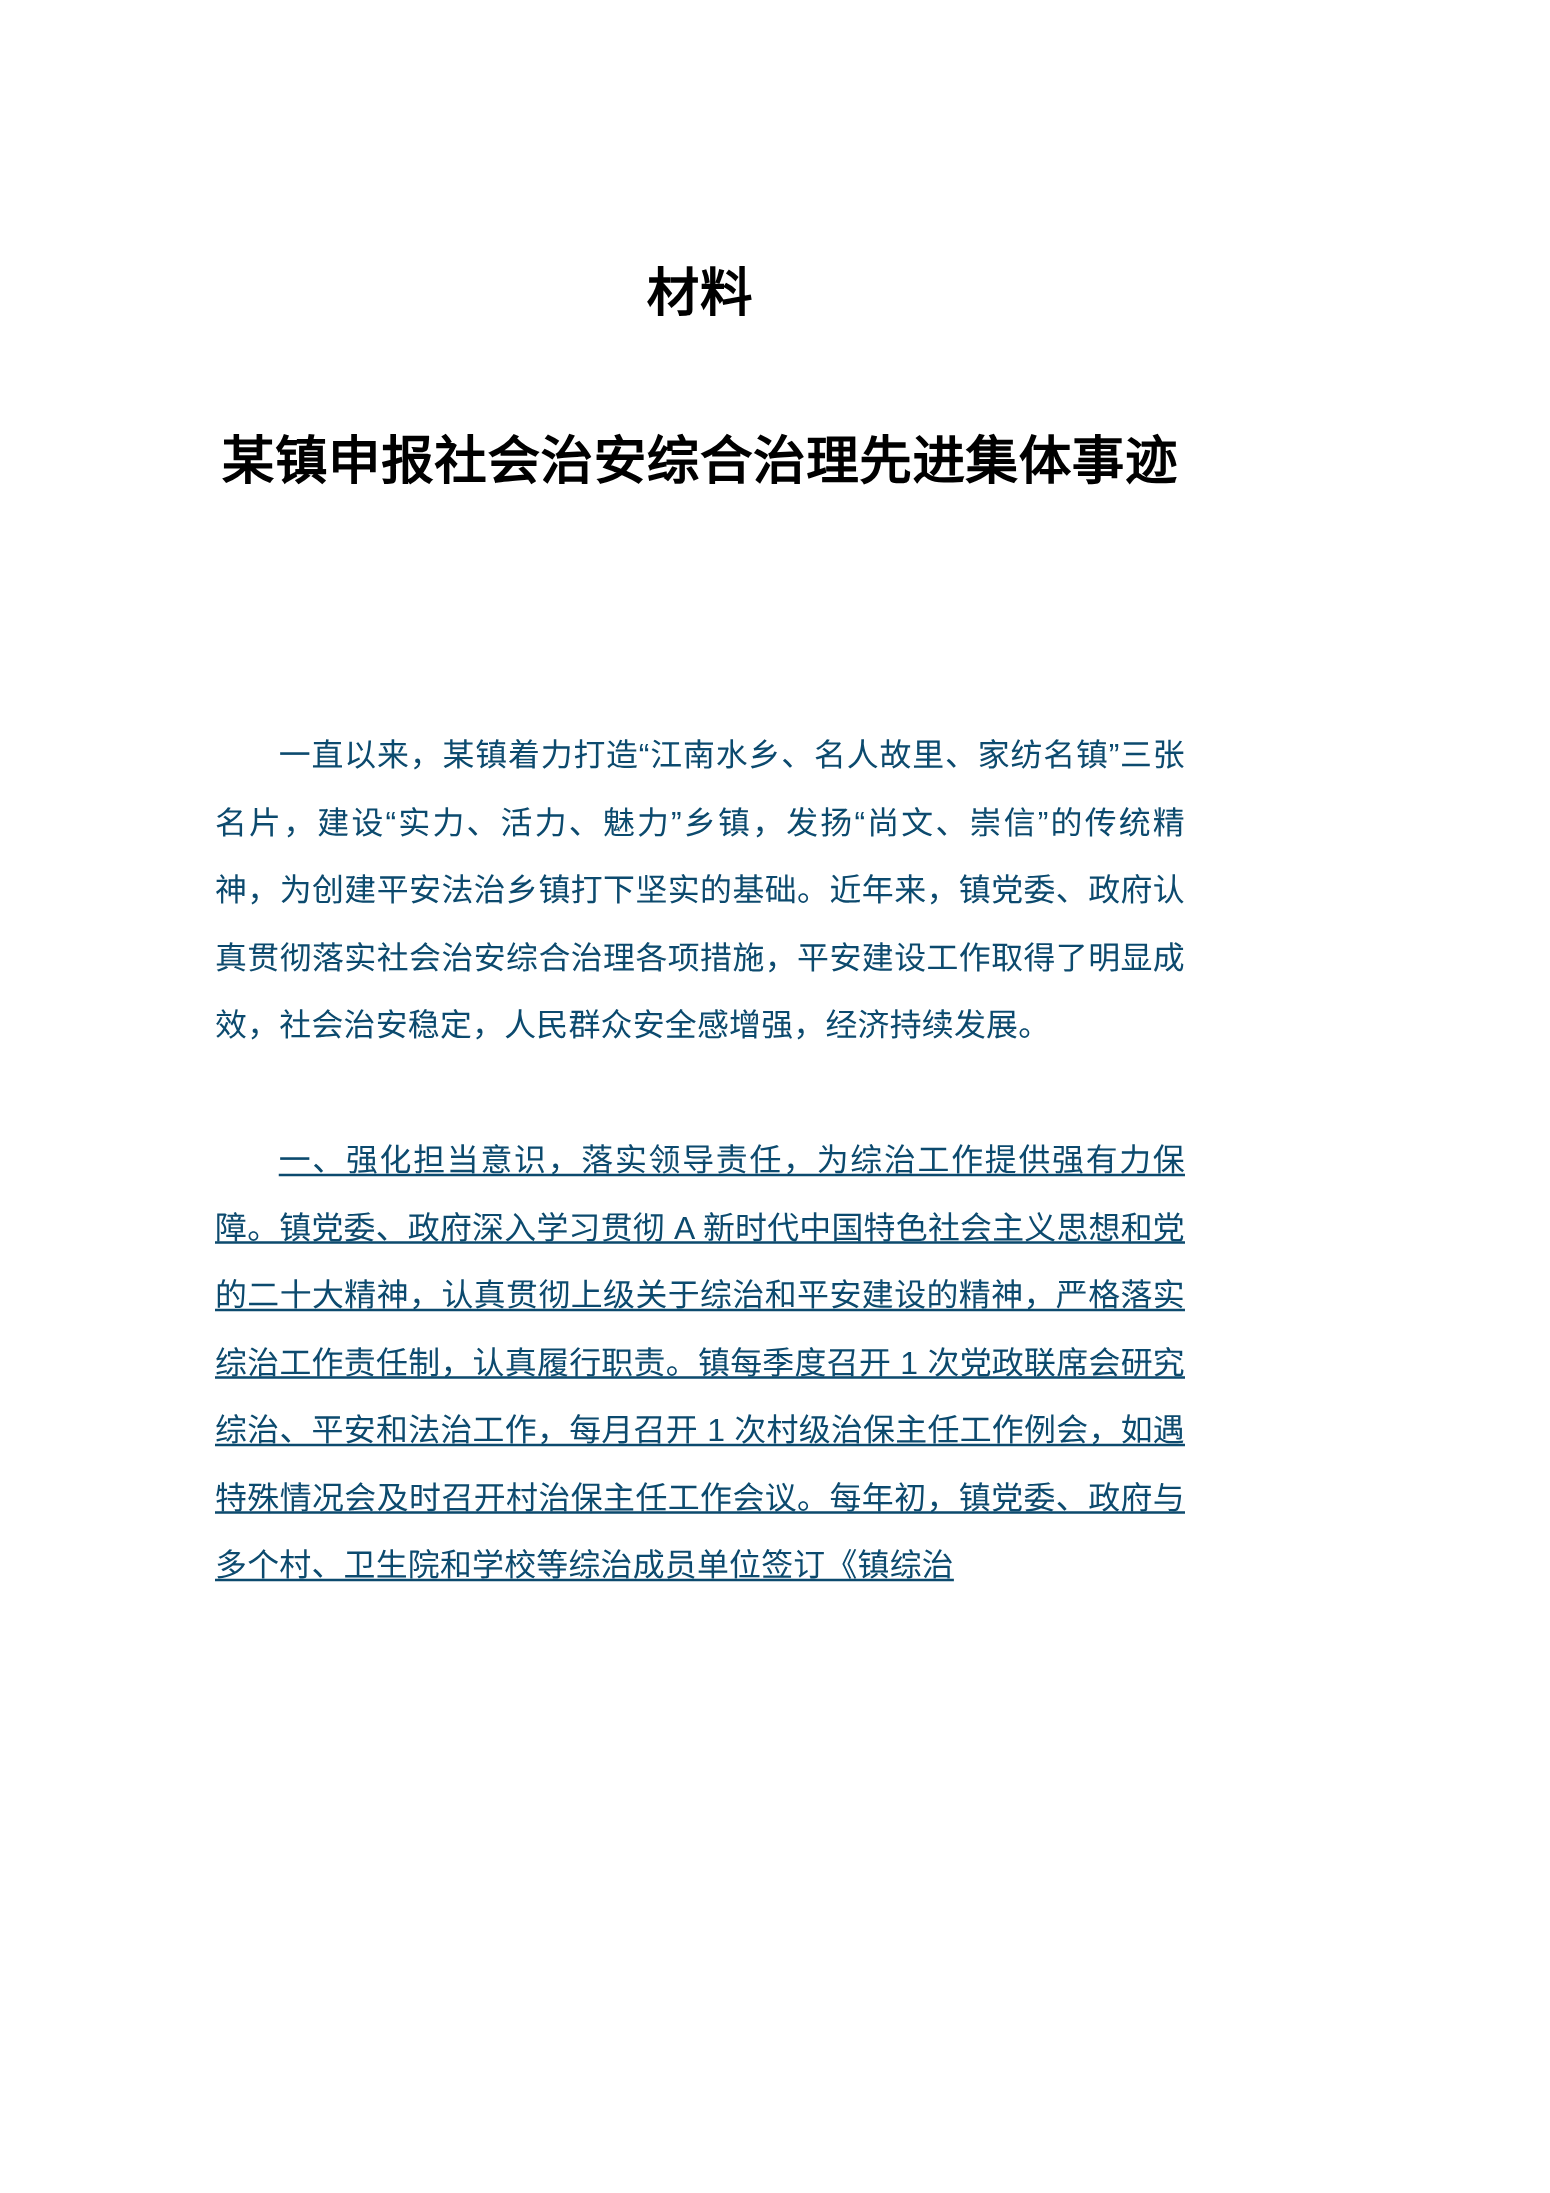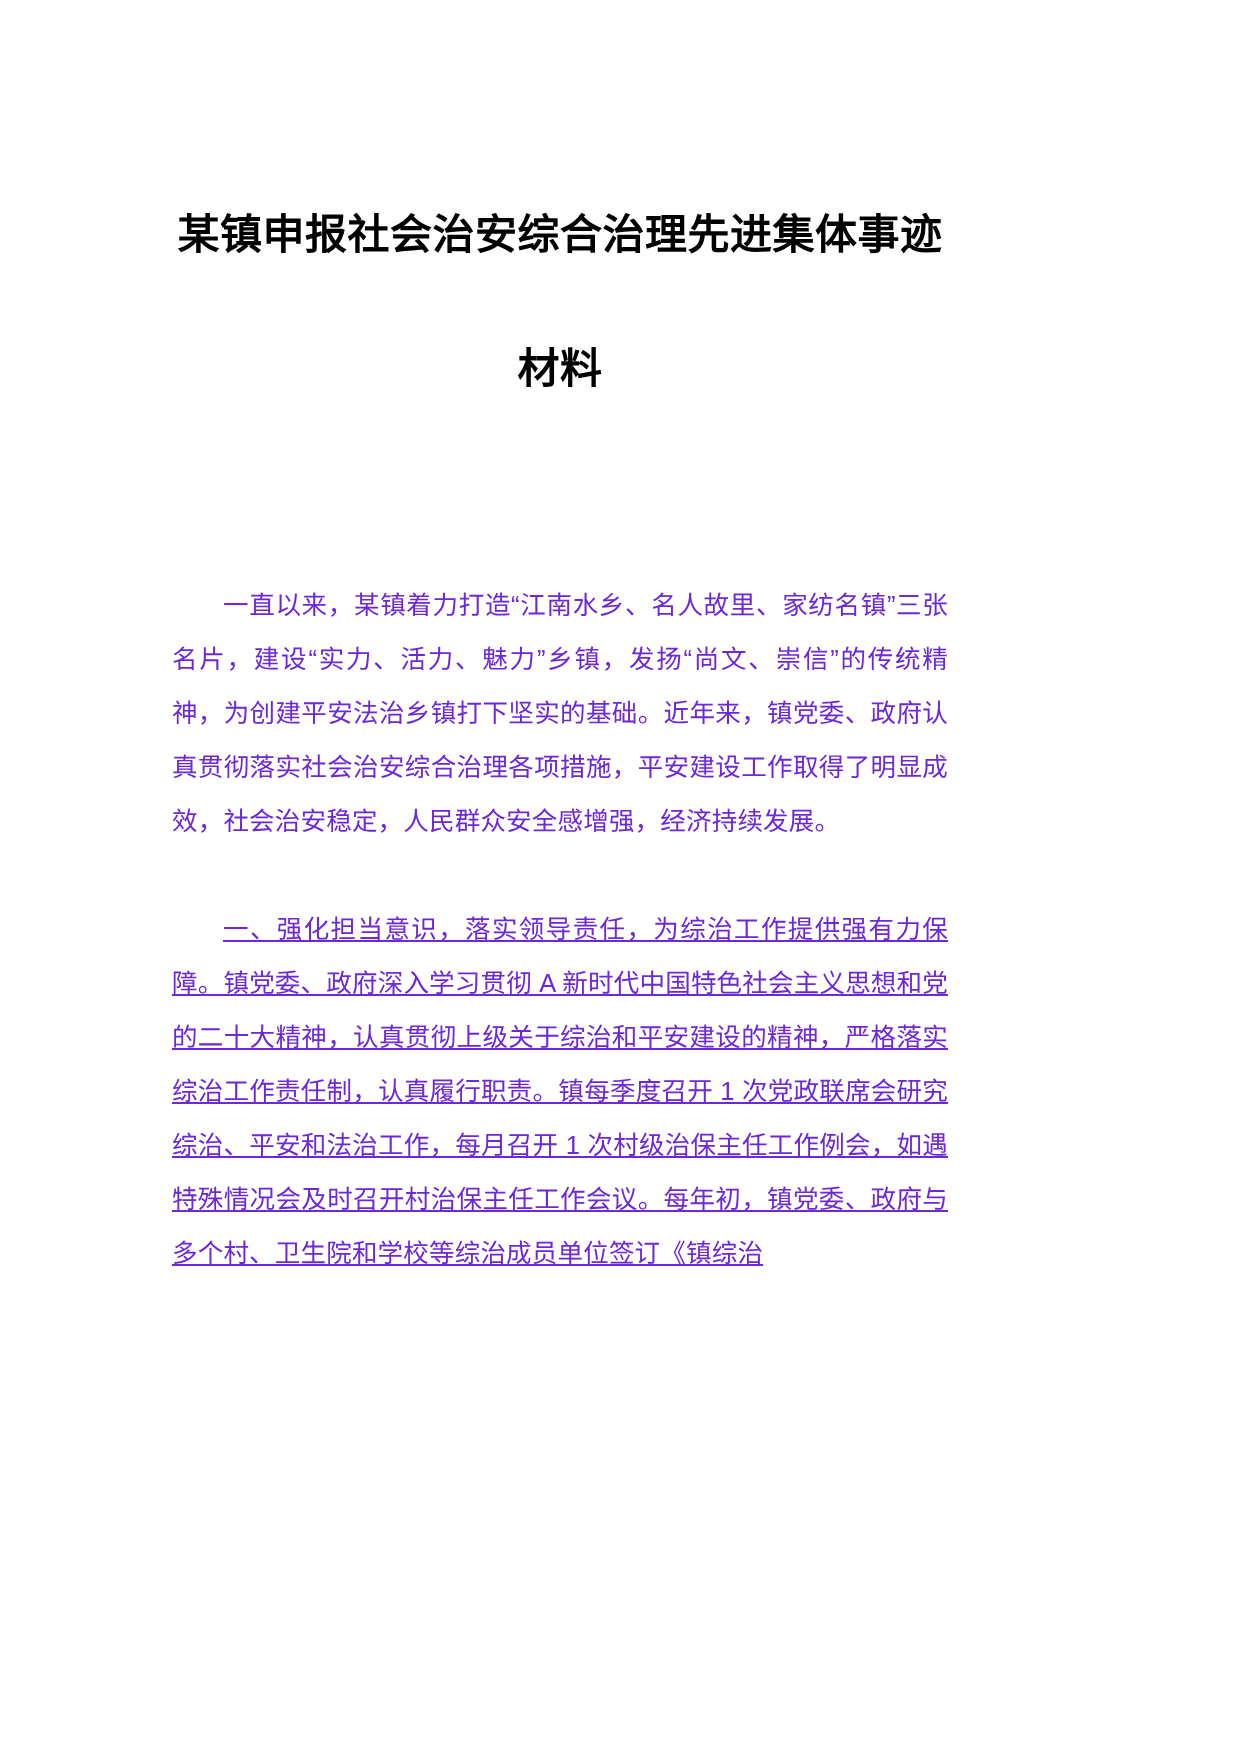--- a/index.html
+++ b/index.html
@@ -46,41 +46,41 @@
   .para-block {
     margin: 0;
   }
   .para {
     margin: 0;
     font-size: 25.5px;
     line-height: 54px;
     text-align: justify;
     text-justify: inter-ideograph;
     text-indent: 2em;
-    color: #6d28d9;
+    color: #0c4a6e;
     word-break: break-all;
     letter-spacing: 0.2px;
   }
   .para.p1 {
     margin-top: 142px;
   }
   .para.p2 {
     margin-top: 54px;
     text-decoration: underline;
   }
 </style>
 </head>
 <body>
 
 <div class="page">
   <div class="doc-body">
 
     <h1 class="doc-title">
+      <span class="title-line">材料</span>
       <span class="title-line">某镇申报社会治安综合治理先进集体事迹</span>
-      <span class="title-line">材料</span>
     </h1>
 
     <div class="para-block">
       <p class="para p1">一直以来，某镇着力打造“江南水乡、名人故里、家纺名镇”三张名片，建设“实力、活力、魅力”乡镇，发扬“尚文、崇信”的传统精神，为创建平安法治乡镇打下坚实的基础。近年来，镇党委、政府认真贯彻落实社会治安综合治理各项措施，平安建设工作取得了明显成效，社会治安稳定，人民群众安全感增强，经济持续发展。</p>
       <p class="para p2">一、强化担当意识，落实领导责任，为综治工作提供强有力保障。镇党委、政府深入学习贯彻 A 新时代中国特色社会主义思想和党的二十大精神，认真贯彻上级关于综治和平安建设的精神，严格落实综治工作责任制，认真履行职责。镇每季度召开 1 次党政联席会研究综治、平安和法治工作，每月召开 1 次村级治保主任工作例会，如遇特殊情况会及时召开村治保主任工作会议。每年初，镇党委、政府与多个村、卫生院和学校等综治成员单位签订《镇综治</p>
     </div>
 
   </div>
 </div>
 

